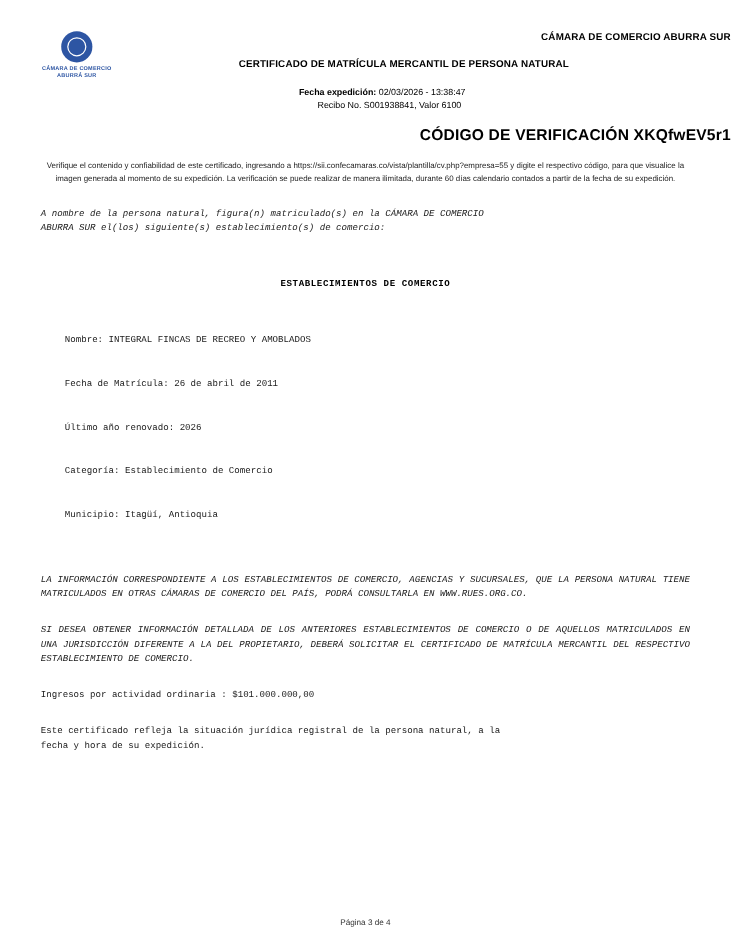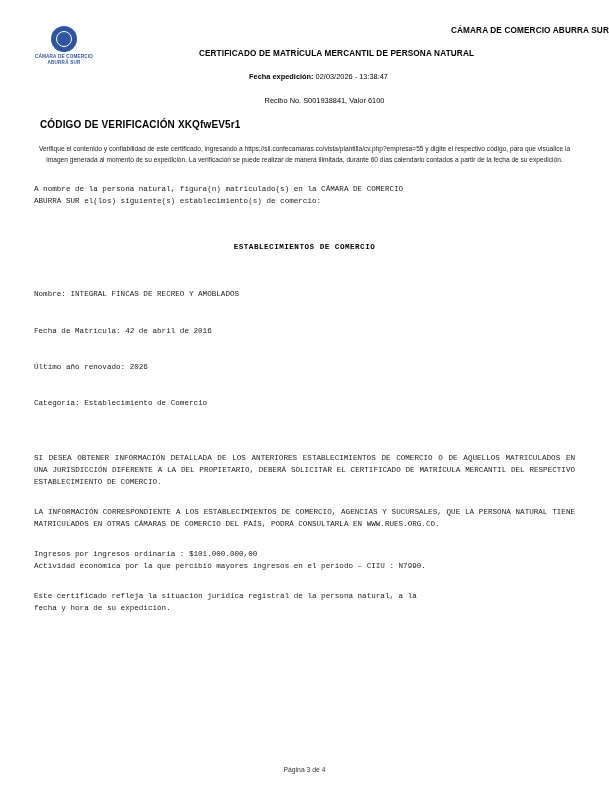--- a/index.html
+++ b/index.html
@@ -90,27 +90,27 @@
     text-align: center;
     font-size: 7.4px;
     margin: 13px 0 0 0;
     padding-left: 28px;
     line-height: 11px;
   }
   .meta-line .lbl { font-weight: bold; }
   .meta-line-2 {
     text-align: center;
     font-size: 7.4px;
-    margin: 13px;
+    margin: 0;
     padding-left: 40px;
     line-height: 11px;
   }
   .title-3 {
-    text-align: left;
-    font-size: 10px;
+    text-align: right;
+    font-size: 13px;
     font-weight: bold;
     letter-spacing: 0.15px;
     margin: 12px 0 0 0;
     padding-left: 40px;
   }
 
   .verify {
     margin: 14px 38px 0 38px;
     font-size: 6.6px;
     line-height: 10.5px;
@@ -125,37 +125,39 @@
     line-height: 12.1px;
     color: #1a1a1a;
     white-space: pre-wrap;
   }
   .body-area {
     margin: 0 34px;
   }
   .para {
     margin-top: 18px;
     text-align: justify;
+    font-style: italic;
   }
   .para-block {
     margin-top: 18px;
   }
   .section-head {
     text-align: center;
     font-family: "Liberation Mono", "DejaVu Sans Mono", monospace;
     font-size: 7.6px;
     font-weight: bold;
     letter-spacing: 0.5px;
     margin-top: 36px;
   }
   .fields {
     margin-top: 13px;
   }
   .fields div {
     white-space: pre;
+    margin-left: 20px;
   }
 
   
   .footer {
     position: absolute;
     left: 0;
     right: 0;
     bottom: 14px;
     text-align: center;
     font-size: 6.8px;
@@ -188,34 +190,34 @@
 
   <div class="body-area">
 
     <div class="mono para">A nombre de la persona natural, figura(n) matriculado(s) en la CÁMARA DE COMERCIO
 ABURRA SUR el(los) siguiente(s) establecimiento(s) de comercio:</div>
 
     <div class="section-head">ESTABLECIMIENTOS DE COMERCIO</div>
 
     <div class="mono fields">
       <div>Nombre: INTEGRAL FINCAS DE RECREO Y AMOBLADOS</div>
-      <div>Fecha de Matrícula: 42 de abril de 2016</div>
+      <div>Fecha de Matrícula: 26 de abril de 2011</div>
       <div>Último año renovado: 2026</div>
       <div>Categoría: Establecimiento de Comercio</div>
+      <div>Municipio: Itagüí, Antioquia</div>
     </div>
 
+    <div class="mono para">LA INFORMACIÓN CORRESPONDIENTE A LOS ESTABLECIMIENTOS DE COMERCIO, AGENCIAS Y SUCURSALES, QUE LA PERSONA NATURAL TIENE MATRICULADOS EN OTRAS CÁMARAS DE COMERCIO DEL PAÍS, PODRÁ CONSULTARLA EN WWW.RUES.ORG.CO.</div>
+
     <div class="mono para">SI DESEA OBTENER INFORMACIÓN DETALLADA DE LOS ANTERIORES ESTABLECIMIENTOS DE COMERCIO O DE AQUELLOS MATRICULADOS EN UNA JURISDICCIÓN DIFERENTE A LA DEL PROPIETARIO, DEBERÁ SOLICITAR EL CERTIFICADO DE MATRÍCULA MERCANTIL DEL RESPECTIVO ESTABLECIMIENTO DE COMERCIO.</div>
 
-    <div class="mono para">LA INFORMACIÓN CORRESPONDIENTE A LOS ESTABLECIMIENTOS DE COMERCIO, AGENCIAS Y SUCURSALES, QUE LA PERSONA NATURAL TIENE MATRICULADOS EN OTRAS CÁMARAS DE COMERCIO DEL PAÍS, PODRÁ CONSULTARLA EN WWW.RUES.ORG.CO.</div>
-
-
-
-
-    <div class="mono para-block">Ingresos por ingresos ordinaria : $101.000.000,00</div>
-    <div class="mono">Actividad económica por la que percibió mayores ingresos en el periodo – CIIU : N7990.</div>
+
+
+
+    <div class="mono para-block">Ingresos por actividad ordinaria : $101.000.000,00</div>
 
     <div class="mono para-block">Este certificado refleja la situación jurídica registral de la persona natural, a la
 fecha y hora de su expedición.</div>
   </div>
 
   <div class="footer">
     <span>Página 3 de 4</span>
   </div>
 
 </div>

